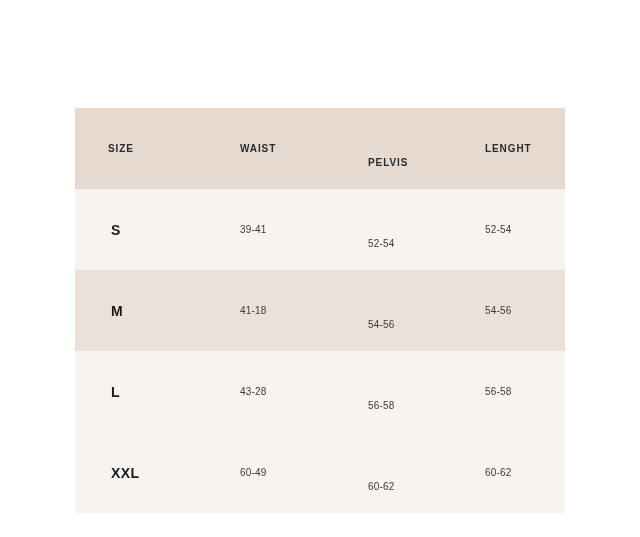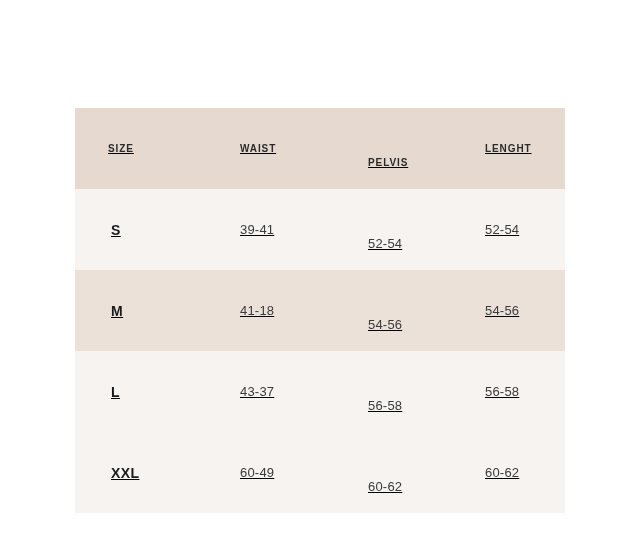--- a/index.html
+++ b/index.html
@@ -18,21 +18,20 @@
     height: 537px;
     position: relative;
     background: #ffffff;
     box-sizing: border-box;
   }
   .table-wrap {
     position: absolute;
     left: 75px;
     top: 108px;
     width: 490px;
-    text-decoration: underline;
   }
   table.size-chart {
     border-collapse: collapse;
     width: 490px;
     table-layout: fixed;
   }
   table.size-chart td,
   table.size-chart th {
     padding: 0;
     margin: 0;
@@ -60,21 +59,21 @@
     color: #2b2b2b;
     text-transform: uppercase;
   }
   .size-cell {
     font-size: 14px;
     font-weight: bold;
     color: #1a1a1a;
     letter-spacing: 0.4px;
   }
   .val-cell {
-    font-size: 13px;
+    font-size: 10px;
     color: #3a3a3a;
     letter-spacing: 0.2px;
   }
   
   .pad-size   { padding-left: 33px; }
   .pad-waist  { padding-left: 45px; text-align: right; }
   .pad-pelvis { padding-left: 43px; margin-top: 28px; }
   .pad-length { padding-left: 40px; }
 
   .size-center {
@@ -138,21 +137,21 @@
           <td>
             <div class="cell val-cell pad-length">54-56</div>
           </td>
         </tr>
 
         <tr class="row-light">
           <td>
             <div class="cell size-cell size-center">L</div>
           </td>
           <td>
-            <div class="cell val-cell pad-waist">43-37</div>
+            <div class="cell val-cell pad-waist">43-28</div>
           </td>
           <td>
             <div class="cell val-cell pad-pelvis">56-58</div>
           </td>
           <td>
             <div class="cell val-cell pad-length">56-58</div>
           </td>
         </tr>
 
 

